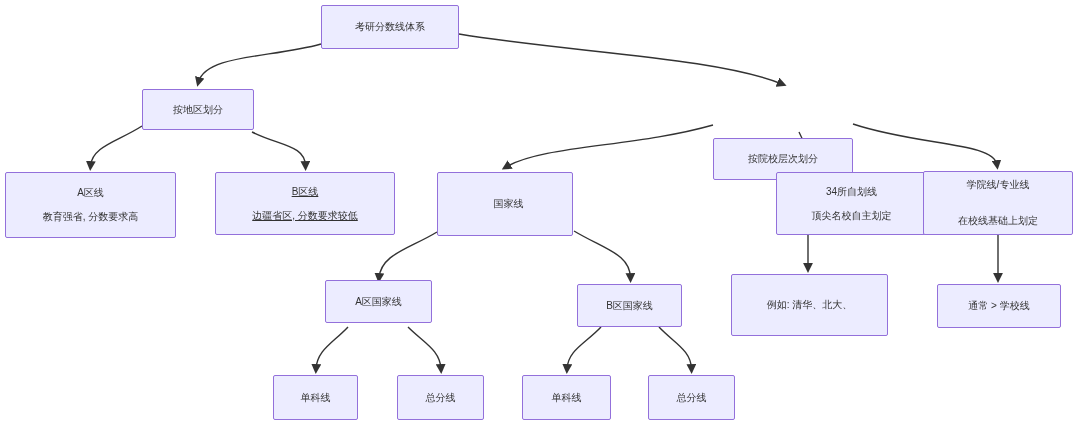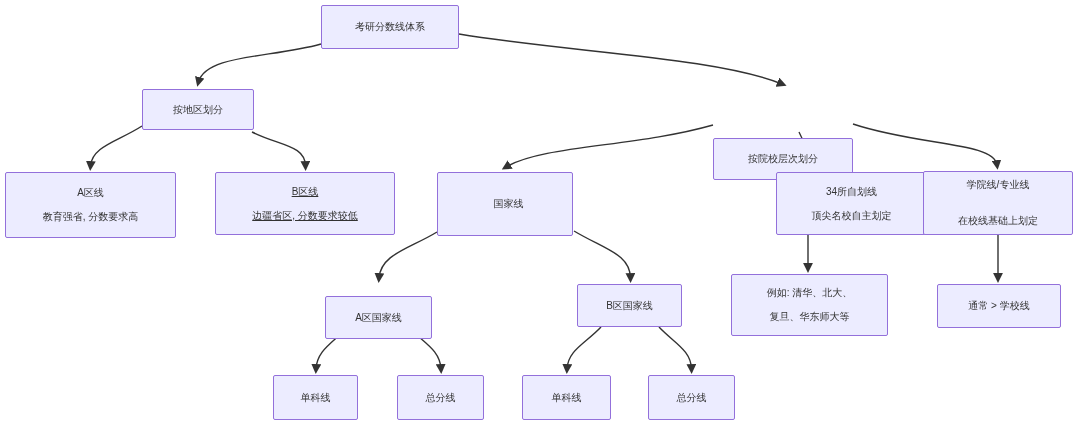--- a/index.html
+++ b/index.html
@@ -104,31 +104,30 @@
   <div class="node" style="left:732px; top:172px; width:151px; height:63px;margin-left:44px;">
     <span class="line">34所自划线</span>
     <span class="line">顶尖名校自主划定</span>
   </div>
 
   <div class="node" style="left:923px; top:171px; width:150px; height:64px;gap:12px;">
     <span class="line">学院线/专业线</span>
     <span class="line">在校线基础上划定</span>
   </div>
 
-  <div class="node" style="left:325px; top:296px; width:107px; height:43px;">
+  <div class="node" style="left:325px; top:280px; width:107px; height:43px;">
     <span class="line">A区国家线</span>
   </div>
 
   <div class="node" style="left:577px; top:284px; width:105px; height:43px;">
     <span class="line">B区国家线</span>
   </div>
 
   <div class="node" style="left:731px; top:274px; width:157px; height:62px;">
     <span class="line">例如: 清华、北大、</span>
-    <span class="line">复旦、华东师大等</span>
   </div>
 
   <div class="node" style="left:937px; top:284px; width:124px; height:44px;">
     <span class="line">通常 &gt; 学校线</span>
   </div>
 
   <div class="node" style="left:273px; top:375px; width:85px; height:45px;">
     <span class="line">单科线</span>
   </div>
 

